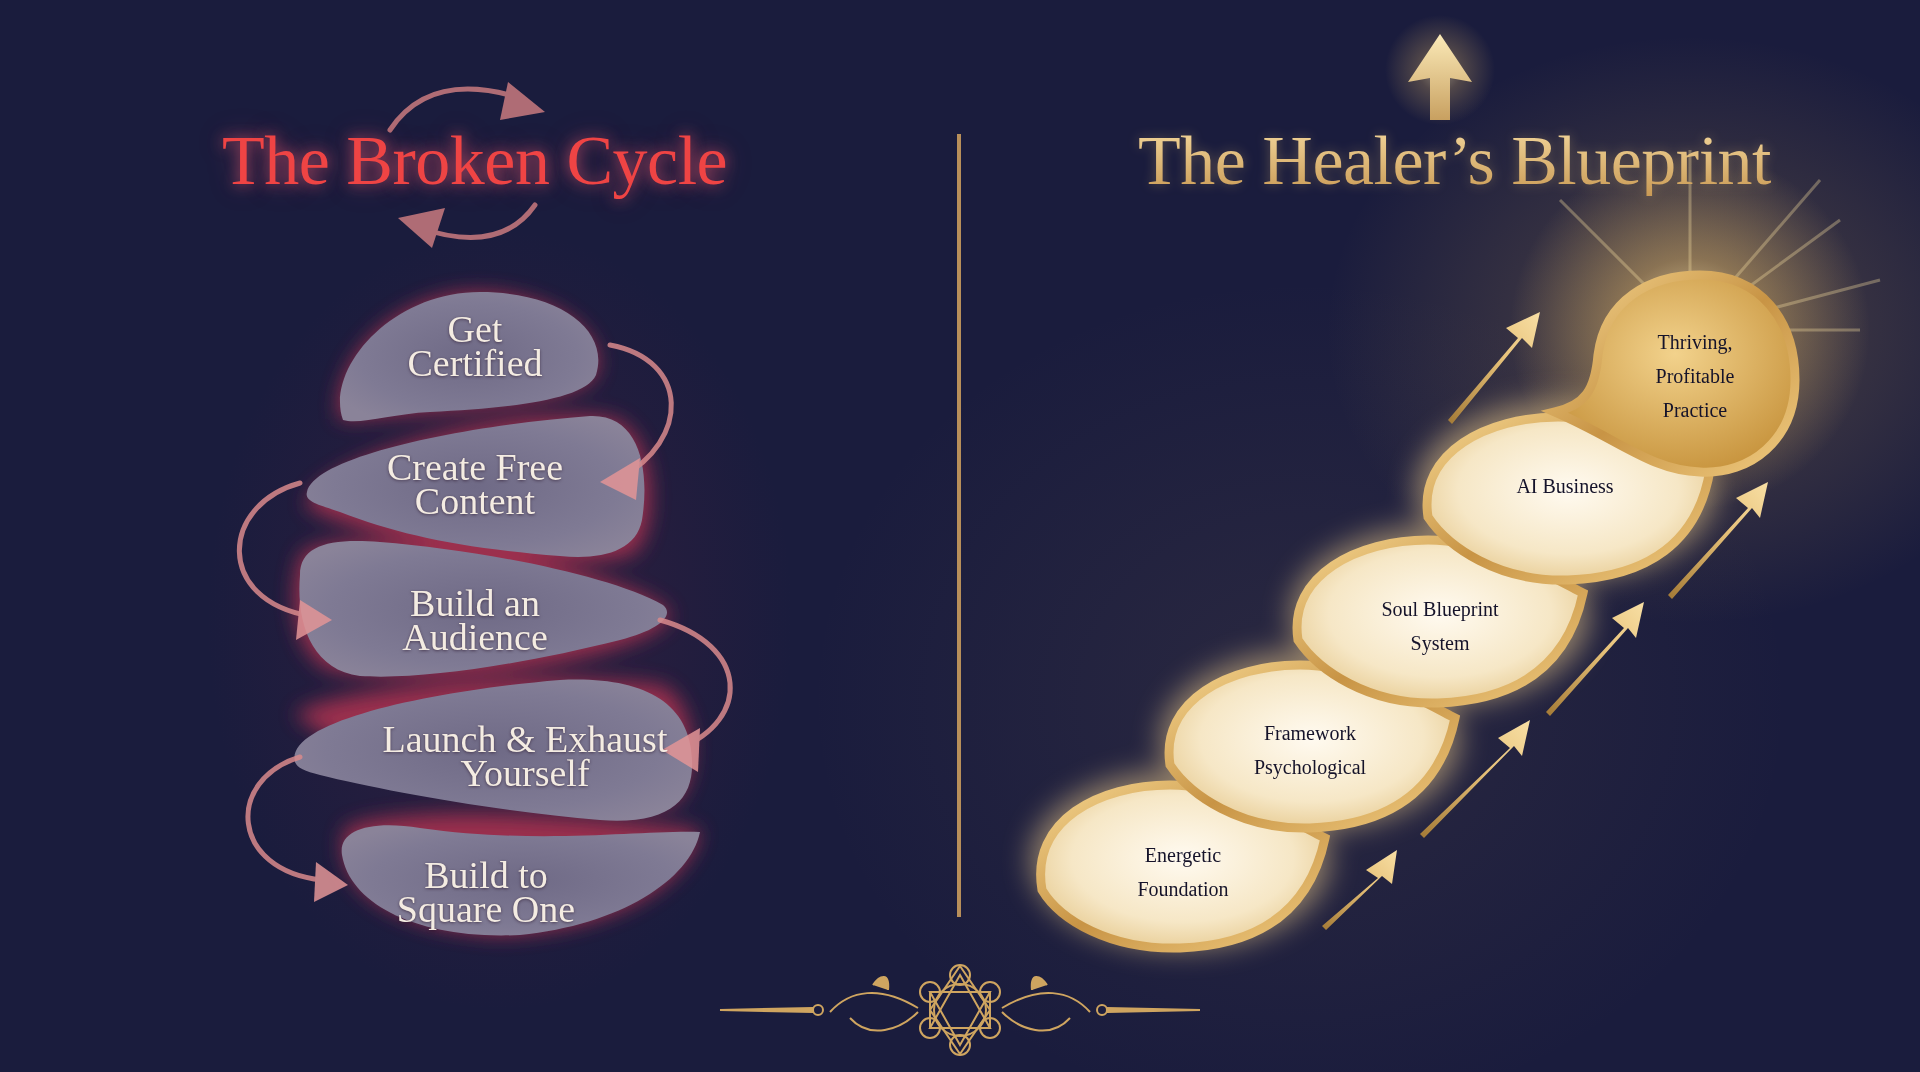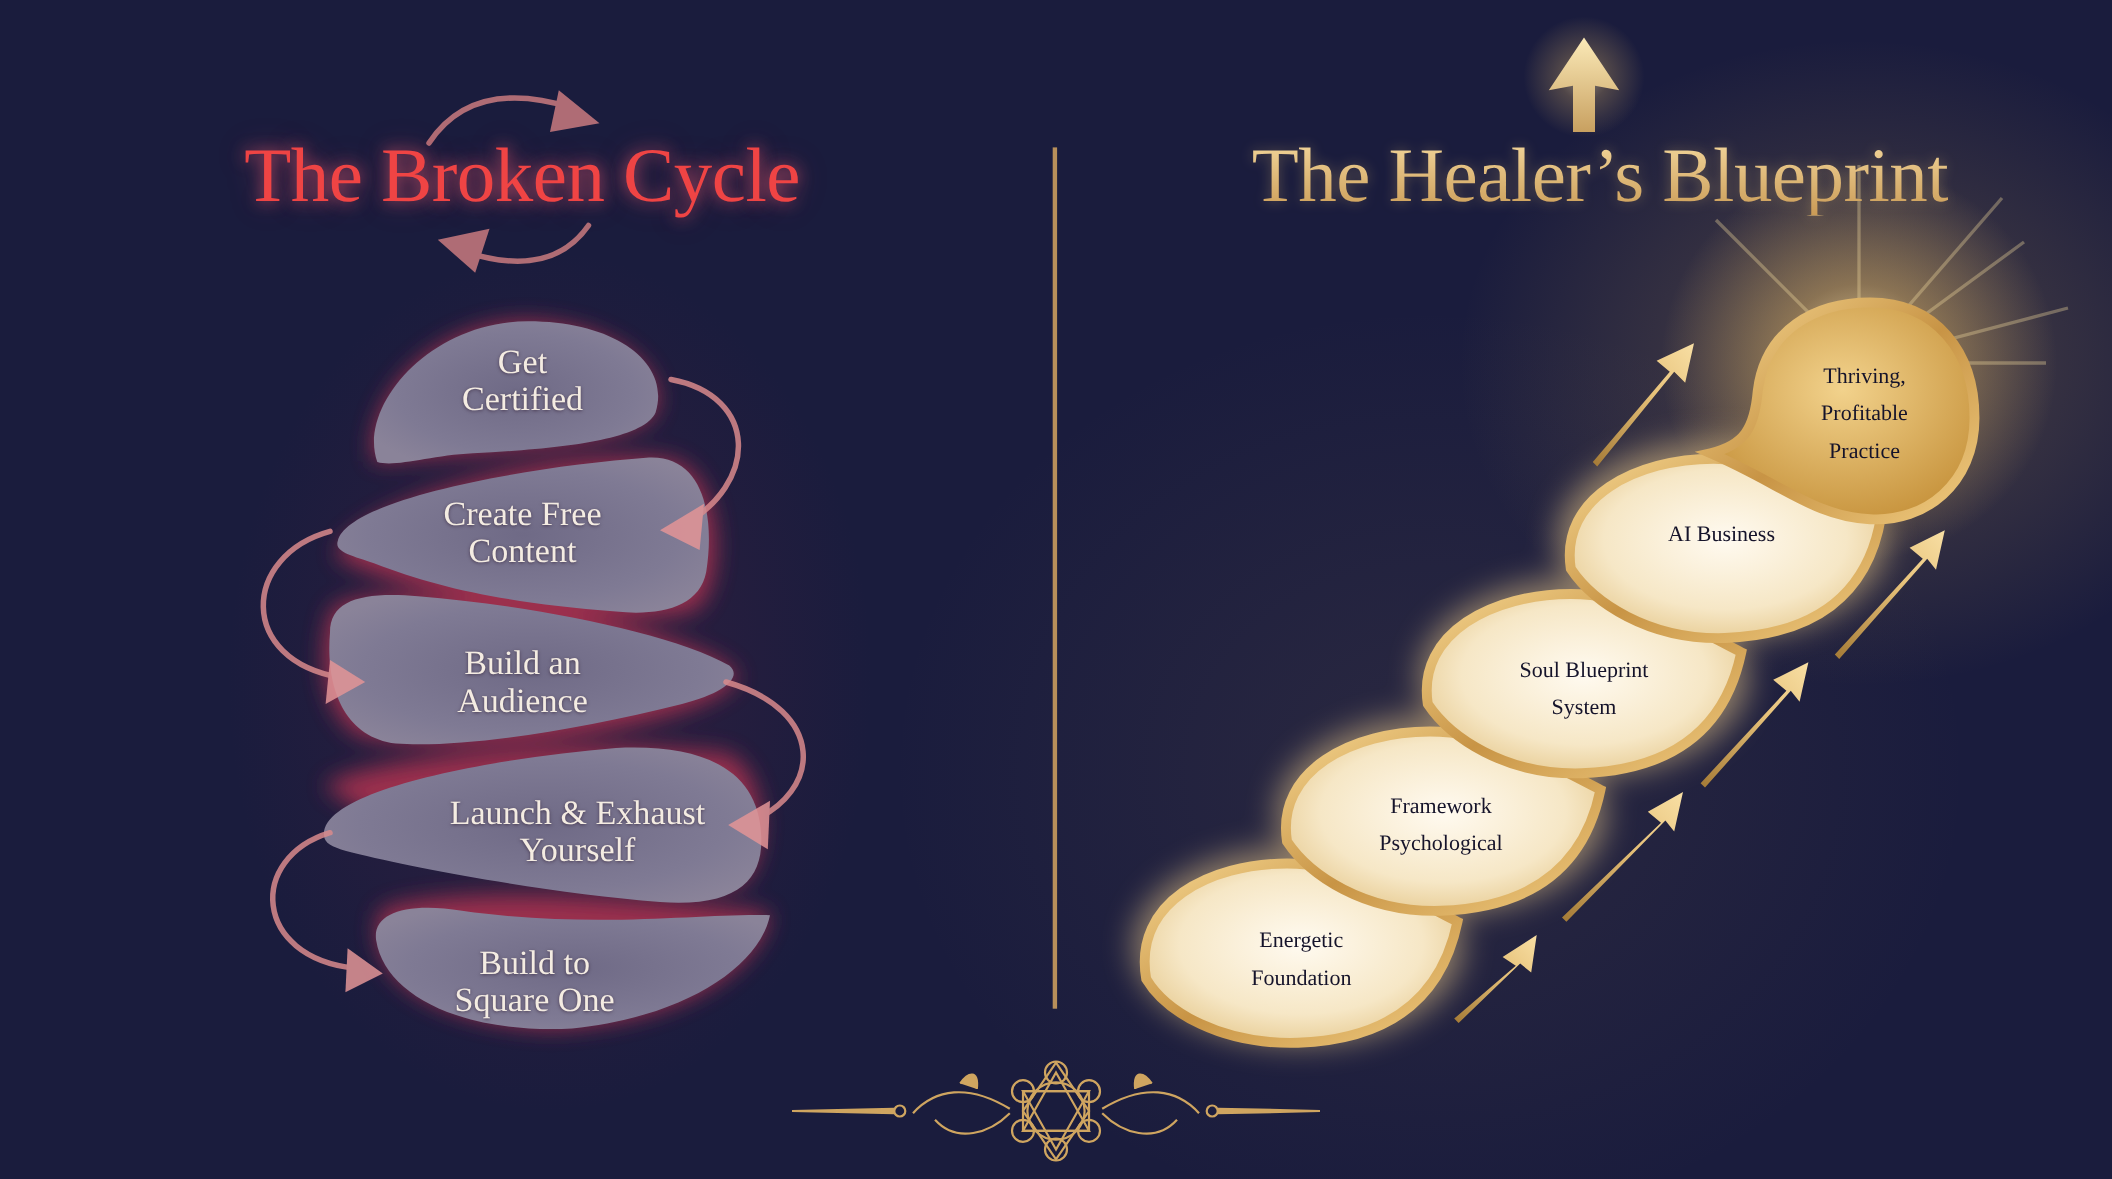--- a/index.html
+++ b/index.html
@@ -6,21 +6,21 @@
   body{width:1920px;height:1072px;overflow:hidden;background:#1a1c3d;position:relative;font-family:"DejaVu Serif","Liberation Serif",serif;}
   .bg{position:absolute;inset:0;background:
      radial-gradient(ellipse 520px 420px at 1690px 330px, rgba(214,170,90,0.28), rgba(214,170,90,0) 70%),
      radial-gradient(ellipse 700px 600px at 1300px 700px, rgba(160,130,90,0.12), rgba(0,0,0,0) 70%),
      radial-gradient(ellipse 420px 560px at 500px 620px, rgba(120,40,70,0.25), rgba(0,0,0,0) 70%),
      #1a1c3d;}
   svg.art{position:absolute;left:0;top:0;}
   .title{position:absolute;font-family:"Liberation Serif","DejaVu Serif",serif;font-size:70px;letter-spacing:-0.5px;white-space:nowrap;line-height:1;}
   .title-left{left:222px;top:126px;color:#ef4444;text-shadow:0 0 14px rgba(220,90,110,0.75),0 0 28px rgba(200,60,90,0.45);}
   .title-right{left:1118px;top:126px;color:#e3bf7e;background:linear-gradient(180deg,#f3d79c,#c99a55);-webkit-background-clip:text;background-clip:text;-webkit-text-fill-color:transparent;filter:drop-shadow(0 0 6px rgba(230,190,110,0.35));margin-left:20px;}
-  .label{position:absolute;text-align:center;font-family:"Liberation Serif","DejaVu Serif",serif;line-height:34px;font-size:31px;}
+  .label{position:absolute;text-align:center;font-family:"Liberation Serif","DejaVu Serif",serif;line-height:34px;font-size:38px;}
   .lbl-l{color:#f4ece2;text-shadow:0 1px 3px rgba(40,20,40,0.6);}
   .lbl-r{color:#15132a;font-size:20px;}
   .lbl-r span,.lbl-l span{display:block;}
 </style>
 </head>
 <body>
 
 <div class="bg"></div>
 
 <svg class="art" width="1920" height="1072" viewBox="0 0 1920 1072">

